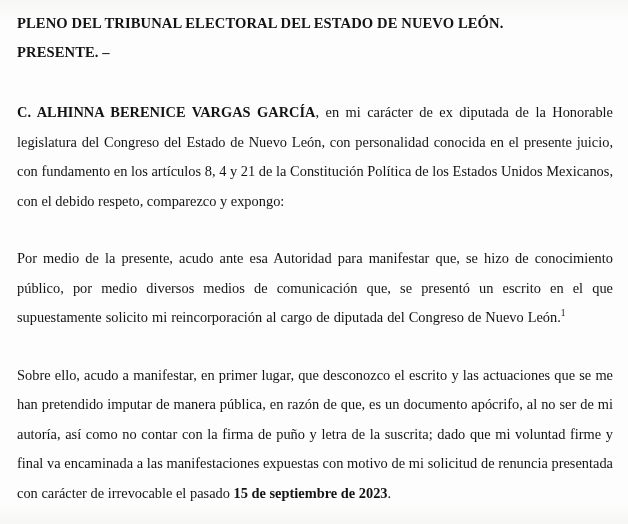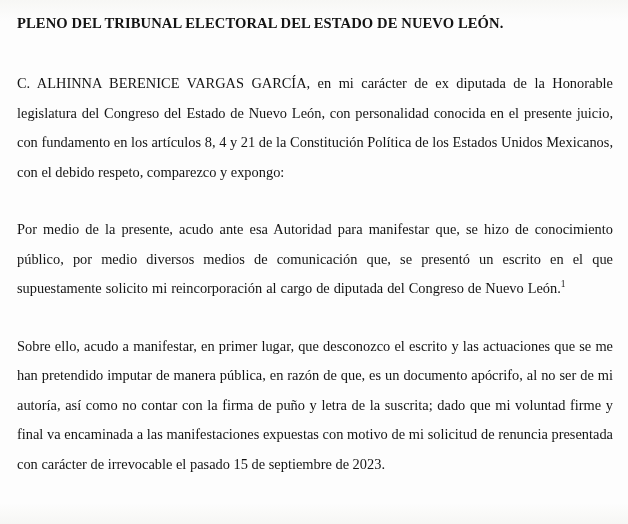--- a/index.html
+++ b/index.html
@@ -49,21 +49,21 @@
     text-align: justify;
     text-justify: inter-word;
     hyphens: none;
   }
 
   
   .gap-lg { height: 31px; }
   .gap-md { height: 28px; }
 
   strong.bold {
-    font-weight: normal;
+    font-weight: bold;
   }
 
   sup.footnote-ref {
     font-size: 9.5px;
     vertical-align: super;
     line-height: 0;
   }
 
   
   p.para.loose {
@@ -71,20 +71,21 @@
   }
 </style>
 </head>
 <body>
 
 <div class="page">
   <div class="doc-body">
 
     <div class="heading-block">
       <div class="heading-line">PLENO DEL TRIBUNAL ELECTORAL DEL ESTADO DE NUEVO LEÓN.</div>
+      <div class="heading-line">PRESENTE. –</div>
     </div>
 
     <div class="gap-lg"></div>
 
     <p class="para">
       <strong class="bold">C. ALHINNA BERENICE VARGAS GARCÍA</strong><span>, en mi carácter de ex diputada de la Honorable legislatura del Congreso del Estado de Nuevo León,  con personalidad conocida en el presente juicio, con fundamento en los artículos 8, 4 y 21 de la Constitución Política de los Estados Unidos Mexicanos, con el debido respeto, comparezco y expongo:</span>
     </p>
 
     <div class="gap-md"></div>
 

